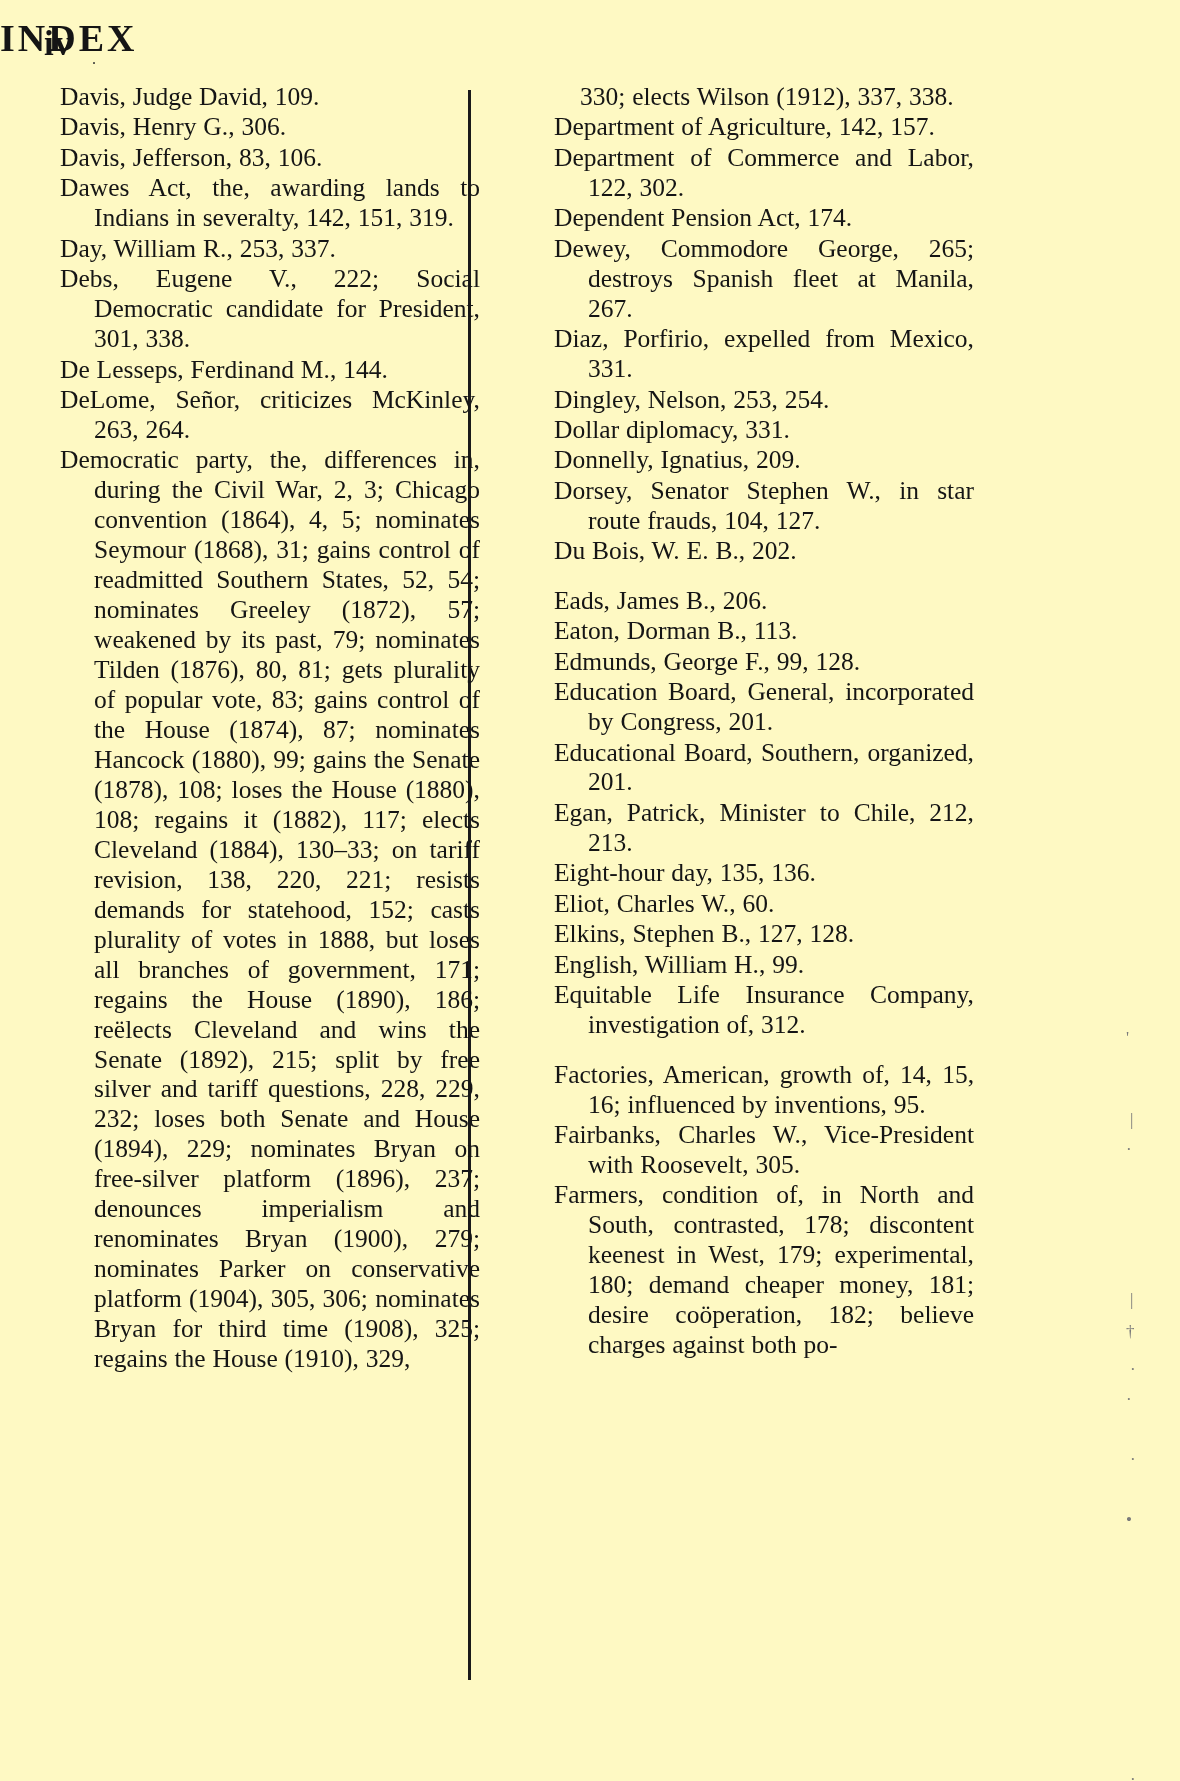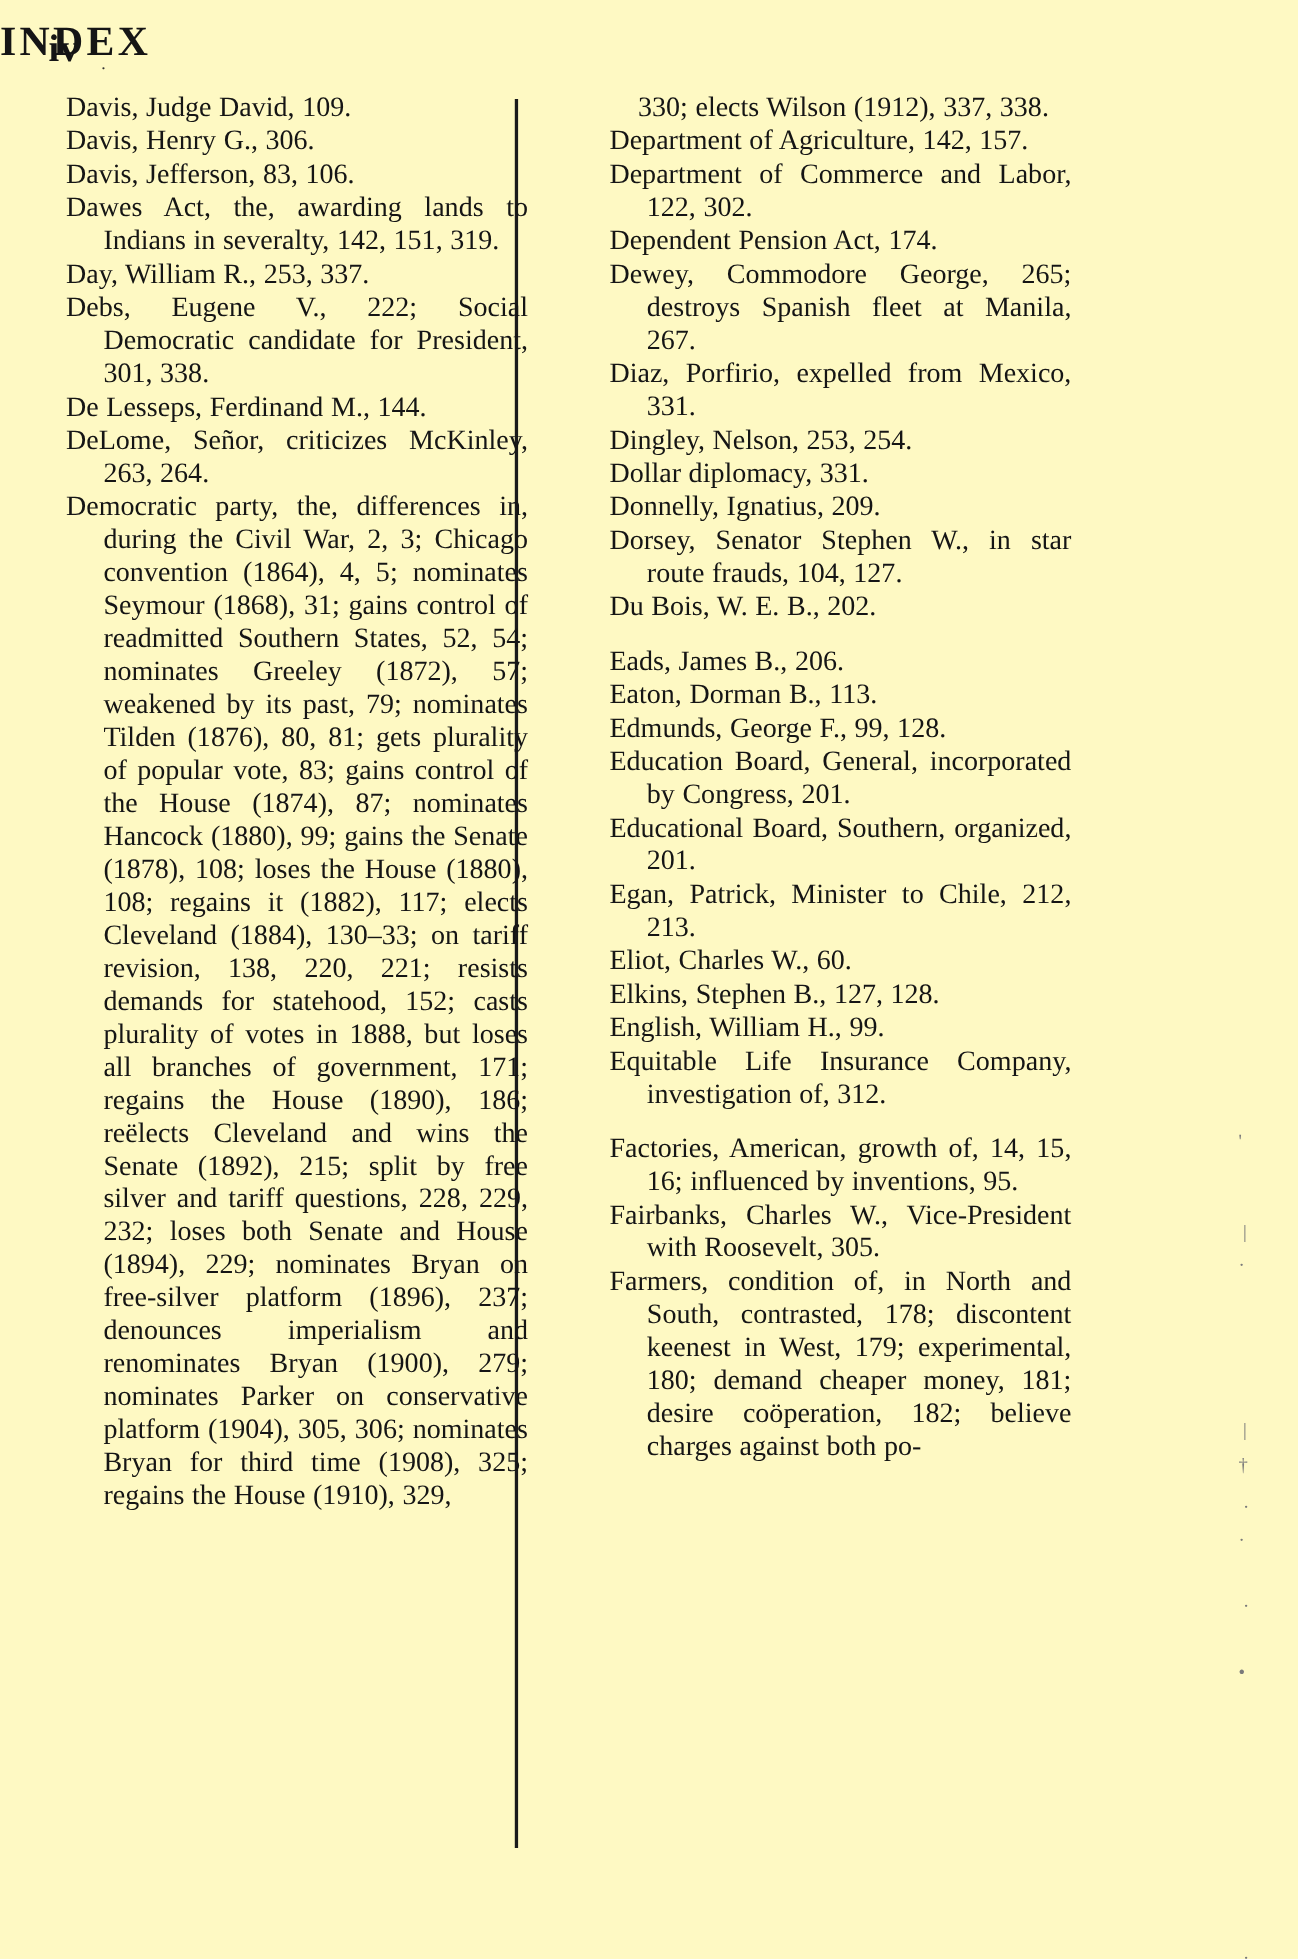--- a/index.html
+++ b/index.html
@@ -195,20 +195,23 @@
           <span class="txt">Edmunds, George F., 99, 128.</span>
         </div>
         <div class="entry">
           <span class="txt">Education Board, General, incorporated by Congress, 201.</span>
         </div>
         <div class="entry">
           <span class="txt">Educational Board, Southern, organized, 201.</span>
         </div>
         <div class="entry">
           <span class="txt">Egan, Patrick, Minister to Chile, 212, 213.</span>
+        </div>
+        <div class="entry">
+          <span class="txt">Eight-hour day, 135, 136.</span>
         </div>
         <div class="entry">
           <span class="txt">Eliot, Charles W., 60.</span>
         </div>
         <div class="entry">
           <span class="txt">Elkins, Stephen B., 127, 128.</span>
         </div>
         <div class="entry">
           <span class="txt">English, William H., 99.</span>
         </div>

